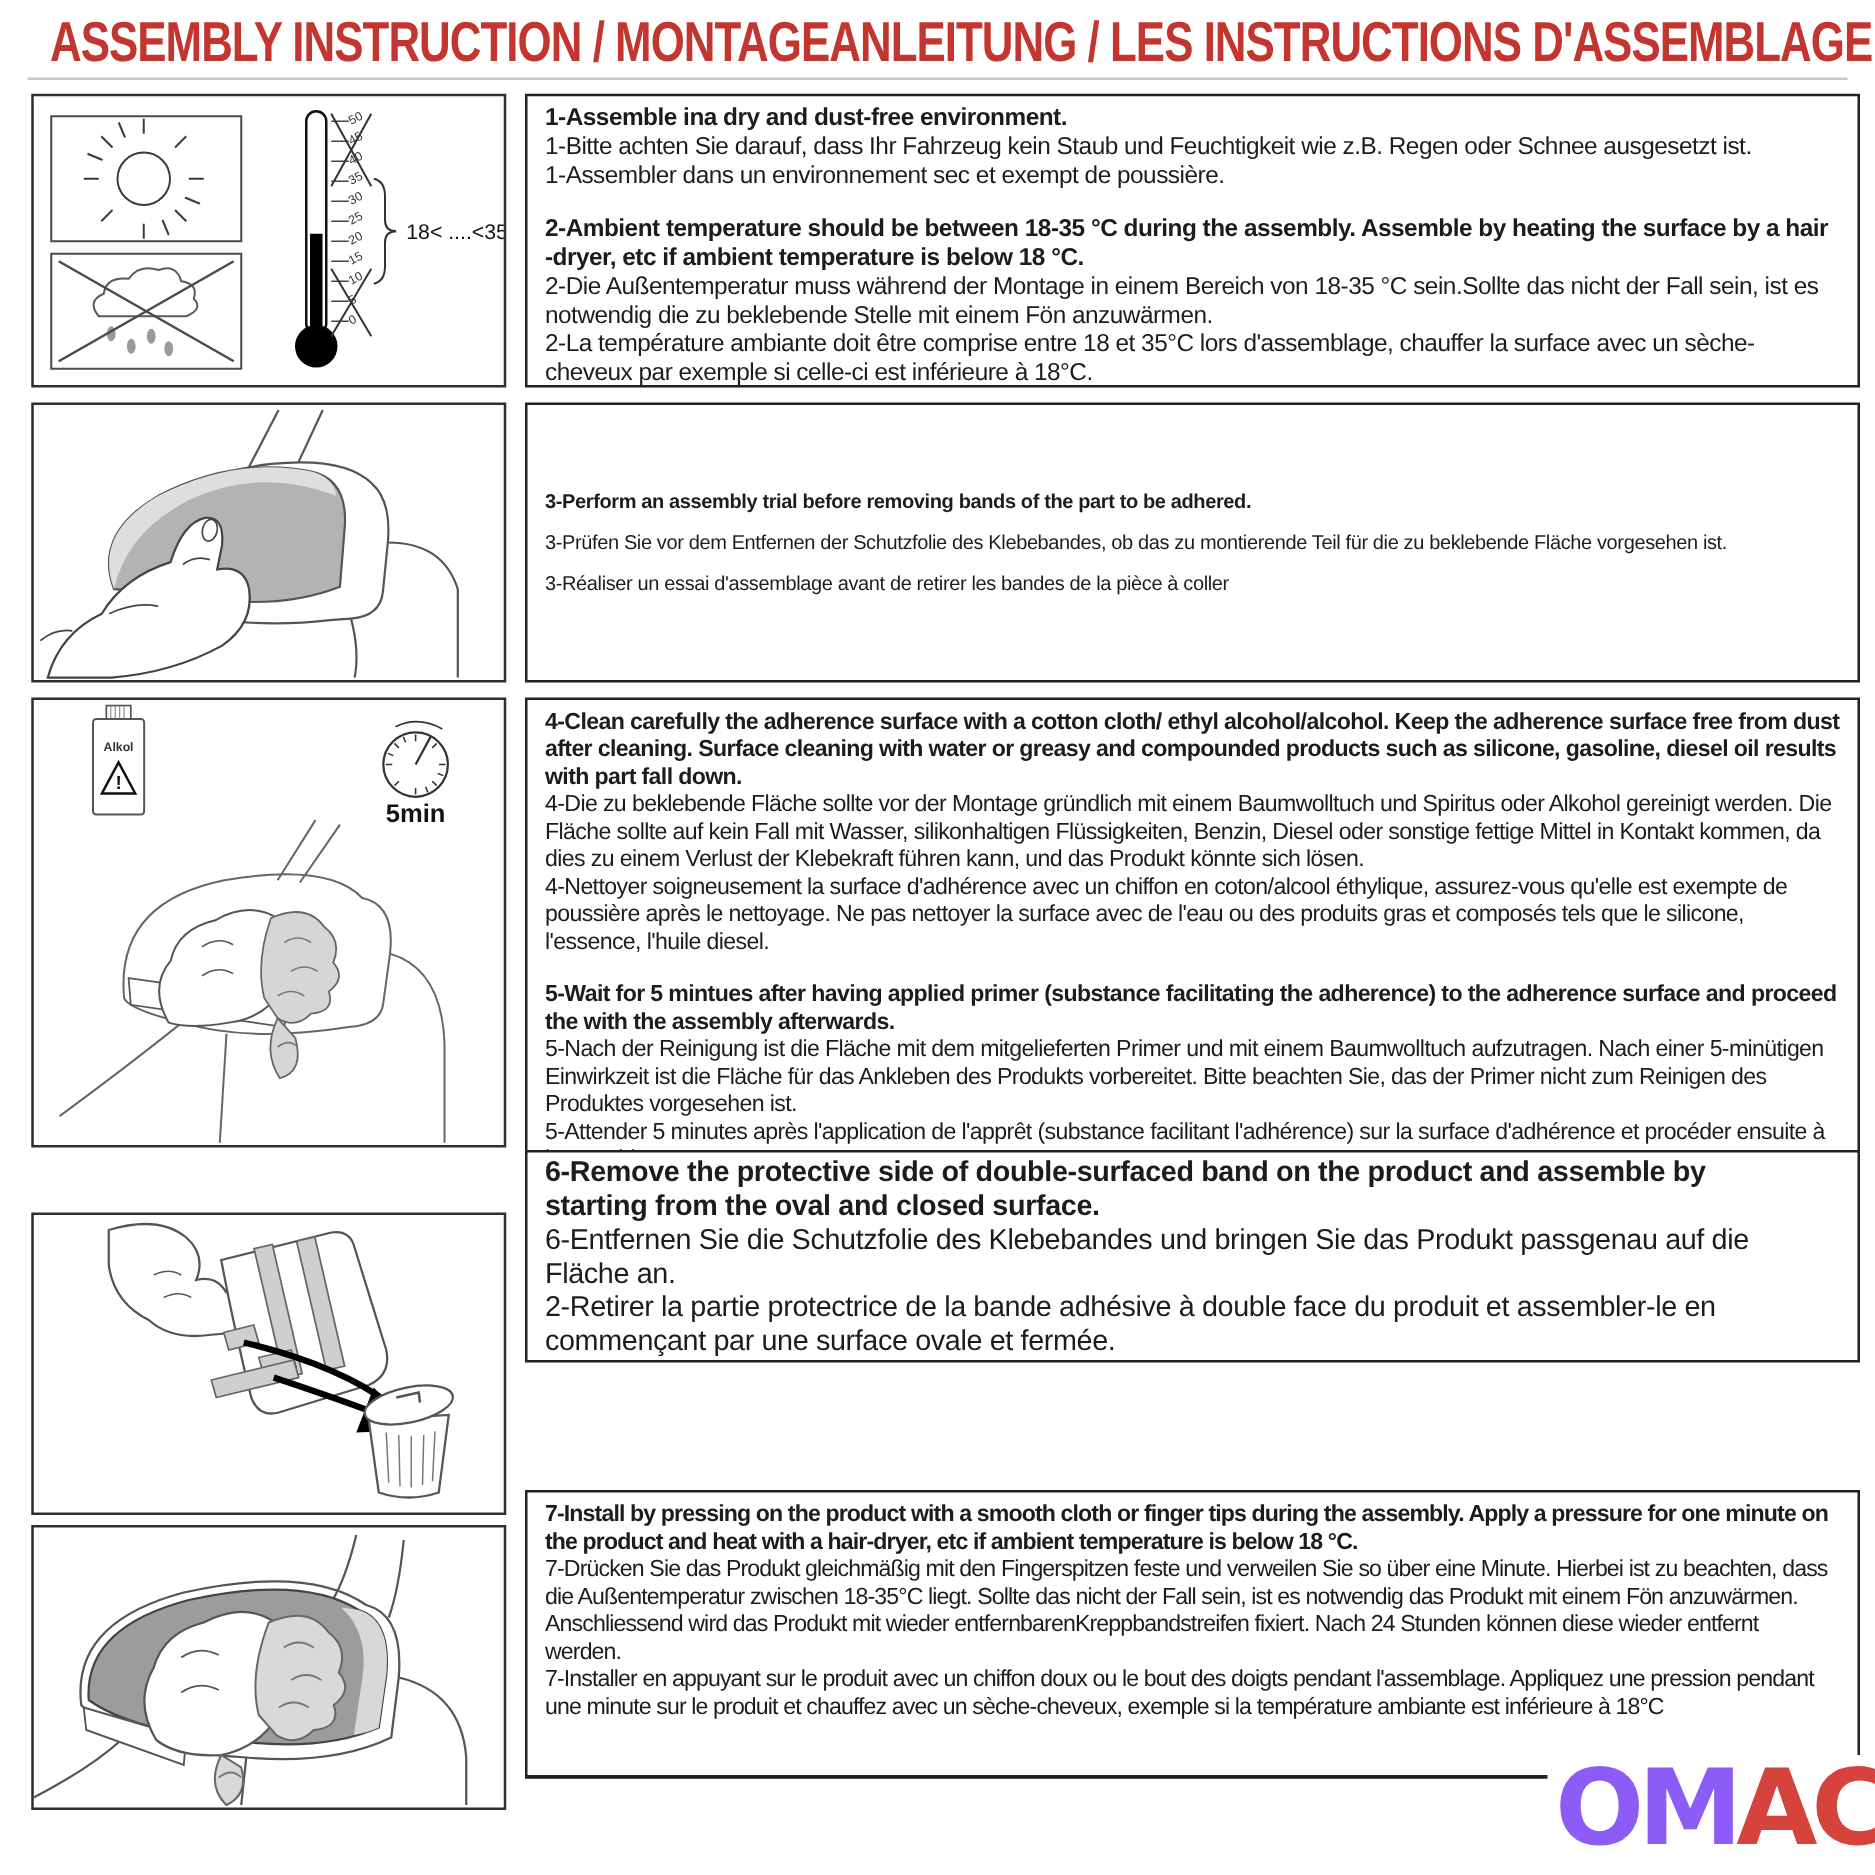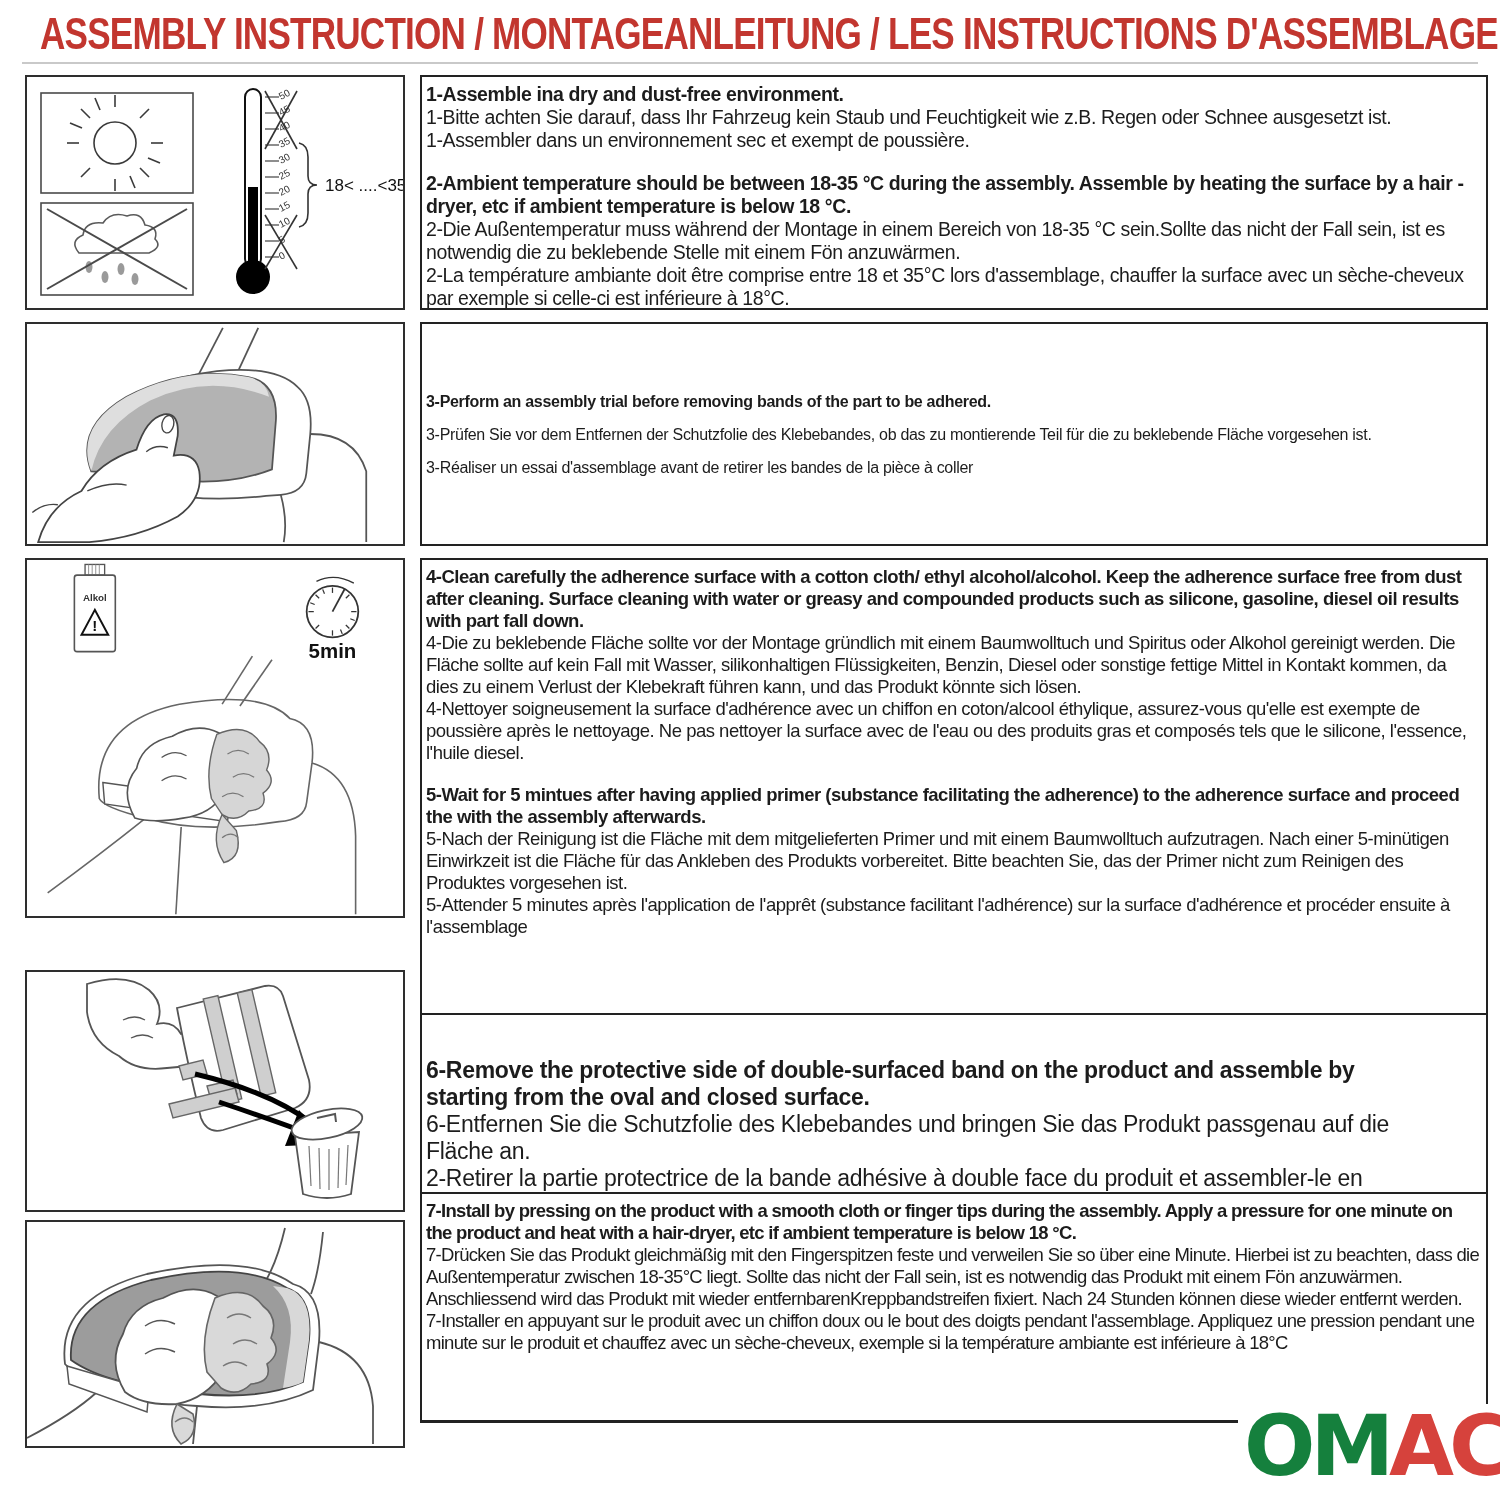--- a/index.html
+++ b/index.html
@@ -14,30 +14,30 @@
   }
   .title-rule { position:absolute; top:62px; left:22px; width:1456px; height:2px; background:#c9c9c9; }
 
   .illus {
     position:absolute; left:25px; width:380px; box-sizing:border-box;
     border:2px solid #2e2e2e; background:#fff;
   }
   .illus svg { display:block; width:100%; height:100%; }
   .textbox {
     position:absolute; left:420px; width:1068px; box-sizing:border-box;
-    border:2px solid #222; background:#fff; padding:6px 4px; overflow:hidden;
+    border:2px solid #222; background:#fff; padding:6px 14px; overflow:hidden;
   }
   .textbox p { margin:0; }
   .textbox p.b { font-weight:bold; }
   .textbox p.gap { margin-bottom:20px; }
 
   .r1i { top:75px;  height:235px; }  .r1t { top:75px;  height:235px; font-size:19.5px; line-height:23px; letter-spacing:-0.4px; }
   .r2i { top:322px; height:224px; }  .r2t { top:322px; height:224px; font-size:16px;   line-height:33px; letter-spacing:-0.3px; display:flex; align-items:center; }
   .r3i { top:558px; height:360px; }  .r3t { top:558px; height:476px; font-size:18.5px; line-height:22px; letter-spacing:-0.5px; }
-  .r4i { top:970px; height:242px; }  .r4t { top:1013px; height:250px; font-size:23px;   line-height:27px; letter-spacing:-0.3px; display:flex; align-items:center; }
+  .r4i { top:970px; height:242px; }  .r4t { top:920px; height:170px; font-size:23px;   line-height:27px; letter-spacing:-0.3px; display:flex; align-items:center; }
   .r5i { top:1220px; height:228px; } .r5t { top:1192px; height:231px; font-size:18.5px; line-height:22px; letter-spacing:-0.7px; border-bottom-width:3px; }
   .r2t .inner { max-width:975px; }
   .r4t .inner { max-width:985px; }
 
   .logo {
     position:absolute; left:1238px; top:1404px; width:262px; height:84px;
     background:#fff; display:flex; align-items:center; justify-content:flex-start;
     font-family:"DejaVu Sans", sans-serif; font-weight:bold;
     font-size:84px; letter-spacing:-5px; line-height:1; padding-left:6px;
   }
@@ -311,15 +311,15 @@
 
 <div class="textbox r5t">
   <div class="inner">
       <p class="b">7-Install by pressing on the product with a smooth cloth or finger tips during the assembly. Apply a pressure for one minute on the product and heat with a hair-dryer, etc if ambient temperature is below 18 °C.</p>
       <p>7-Drücken Sie das Produkt gleichmäßig mit den Fingerspitzen feste und verweilen Sie so über eine Minute. Hierbei ist zu beachten, dass die Außentemperatur zwischen 18-35°C liegt. Sollte das nicht der Fall sein, ist es notwendig das Produkt mit einem Fön anzuwärmen. Anschliessend wird das Produkt mit wieder entfernbarenKreppbandstreifen fixiert. Nach 24 Stunden können diese wieder entfernt werden.</p>
       <p>7-Installer en appuyant sur le produit avec un chiffon doux ou le bout des doigts pendant l'assemblage. Appliquez une pression pendant une minute sur le produit et chauffez avec un sèche-cheveux, exemple si la température ambiante est inférieure à 18°C</p>
     </div>
 </div>
 
 <div class="logo">
-  <span class="lg-black" style="color: #15803d;">OM</span>
+  <span class="lg-black" style="color: #8b5cf6;">OM</span>
     <span class="lg-red" style="color: rgb(214, 66, 60);">AC</span>
 </div>
 
 </body></html>

